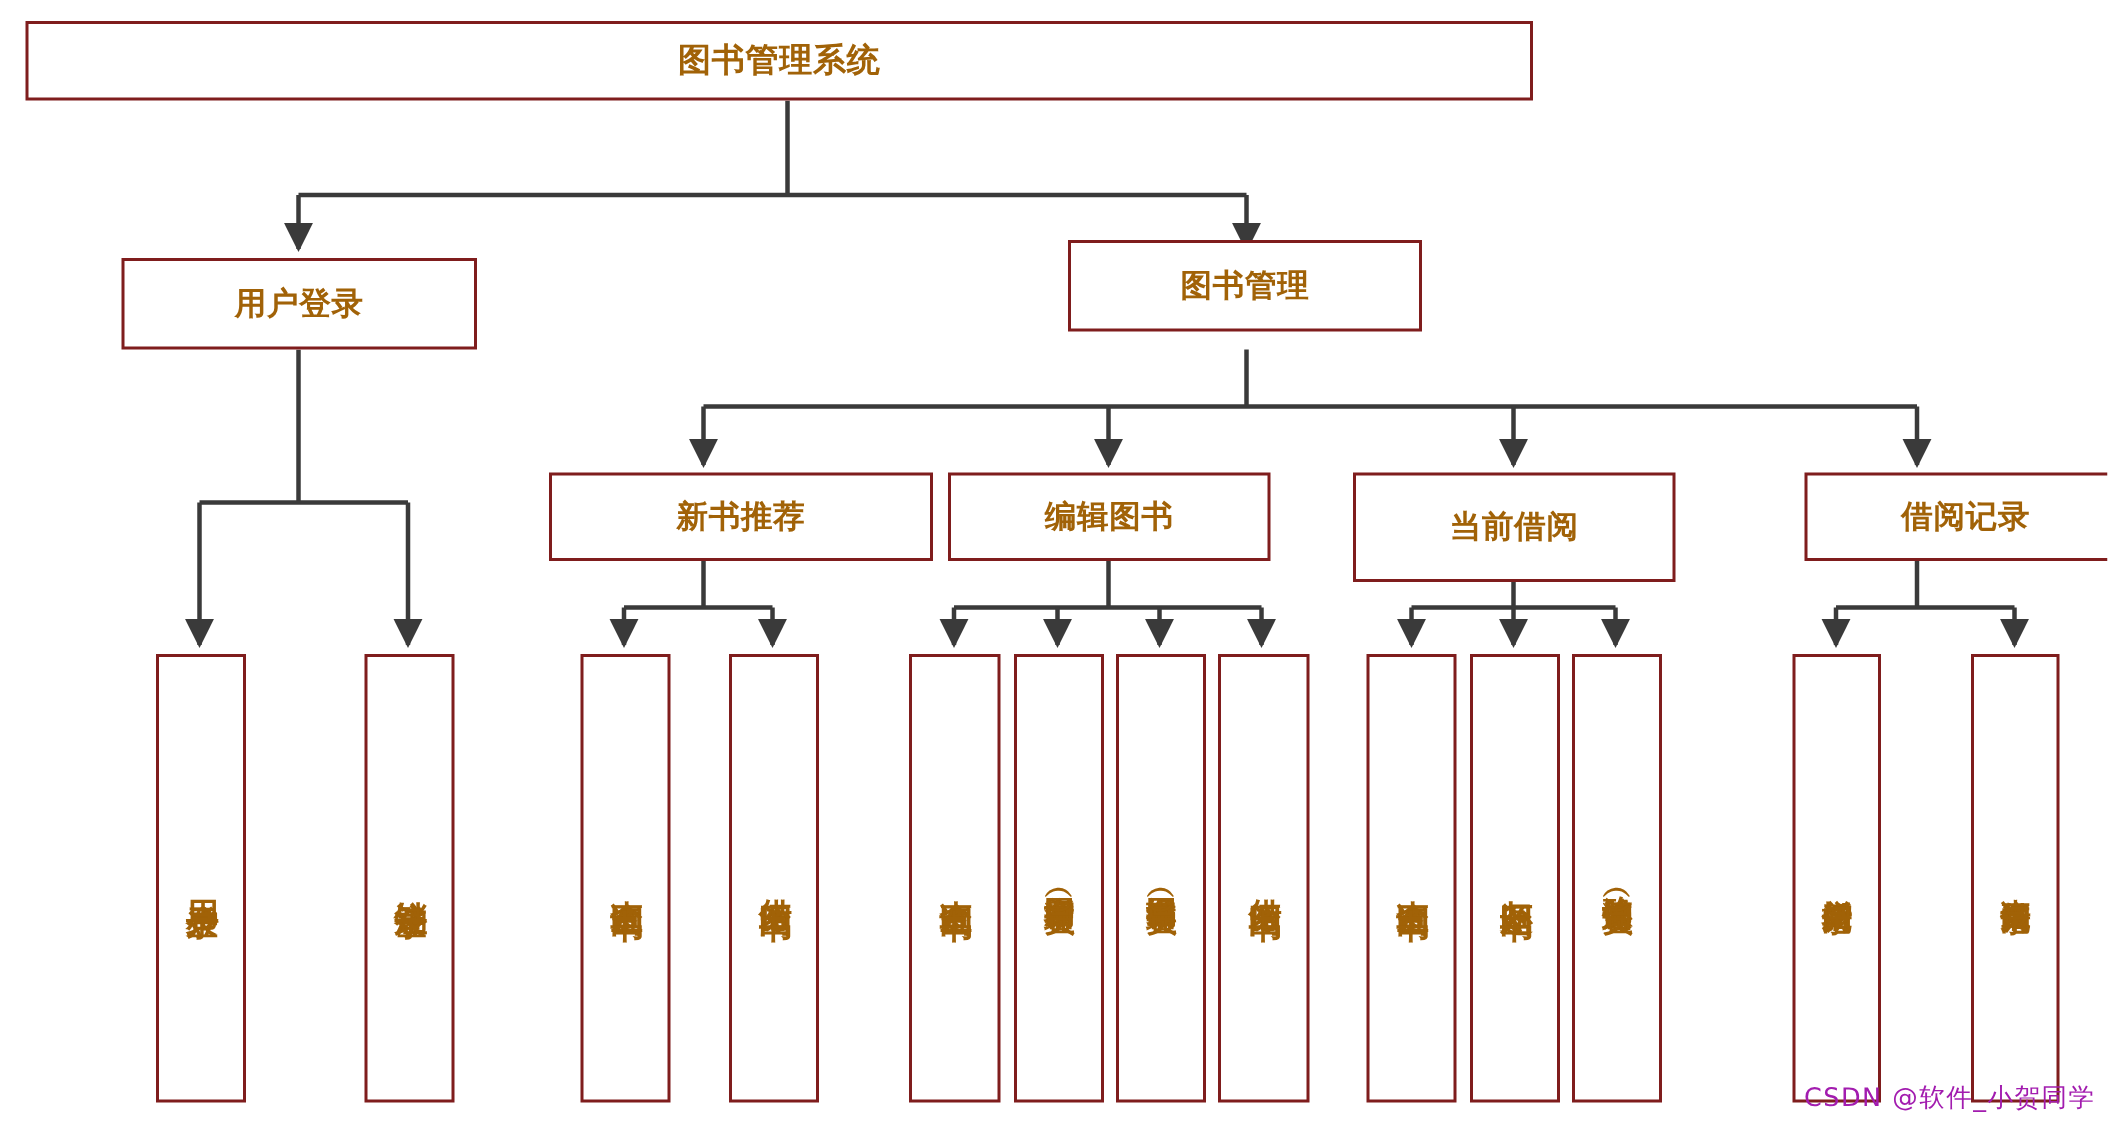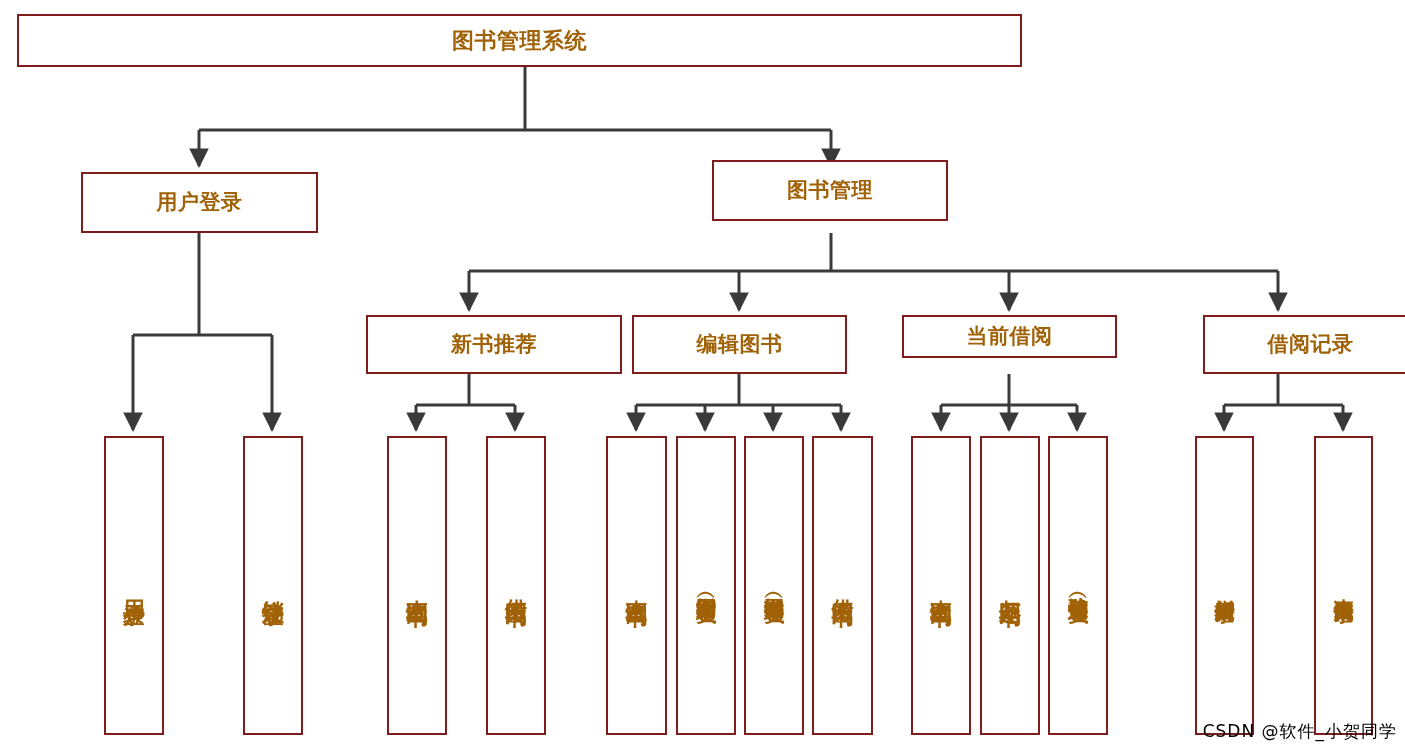--- a/index.html
+++ b/index.html
@@ -65,21 +65,21 @@
   }
   .node.vert.narrow .lbl {
     font-size: 20px;
     letter-spacing: 1px;
   }
   #watermark {
     position: absolute;
     right: 8px;
     bottom: 4px;
     font-size: 17px;
-    color: #000000;
+    color: #a21caf;
     letter-spacing: 1px;
     white-space: nowrap;
     font-family: "DejaVu Sans", "Liberation Sans", sans-serif;
   }
 </style>
 </head>
 <body>
 
 <div id="canvas">
 
@@ -143,21 +143,21 @@
   <div class="node horiz" style="left:712px; top:160px; width:236px; height:61px;">
     <span class="lbl">图书管理</span>
   </div>
 
   <div class="node horiz" style="left:366px; top:315px; width:256px; height:59px;">
     <span class="lbl">新书推荐</span>
   </div>
   <div class="node horiz" style="left:632px; top:315px; width:215px; height:59px;">
     <span class="lbl">编辑图书</span>
   </div>
-  <div class="node horiz" style="left:902px; top:315px; width:215px; height:43px;">
+  <div class="node horiz" style="left:902px; top:315px; width:215px; height:73px;">
     <span class="lbl">当前借阅</span>
   </div>
   <div class="node horiz" style="left:1171px; top:315px; width:215px; height:59px;margin-left:32px;">
     <span class="lbl">借阅记录</span>
   </div>
 
   <div class="node vert" style="left:104px; top:436px; width:60px; height:299px;">
     <span class="lbl">用户登录</span>
   </div>
   <div class="node vert" style="left:243px; top:436px; width:60px; height:299px;">

